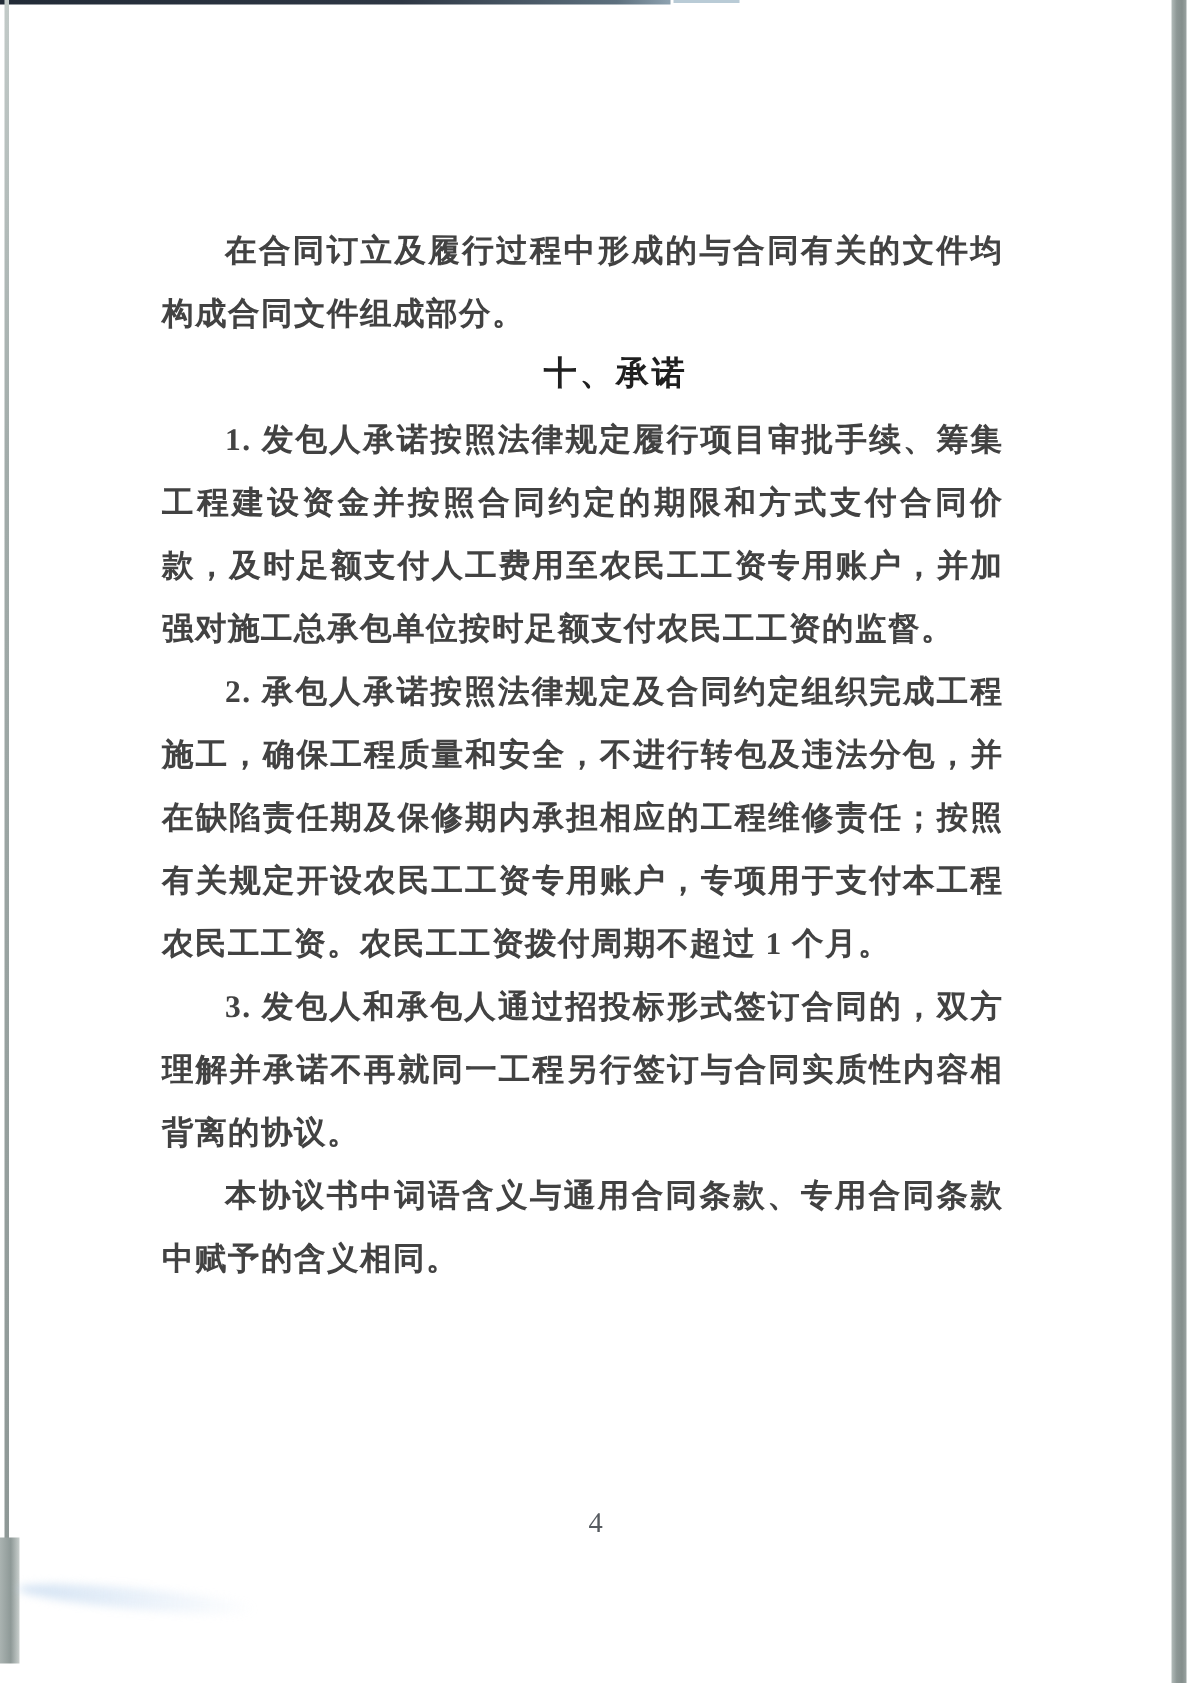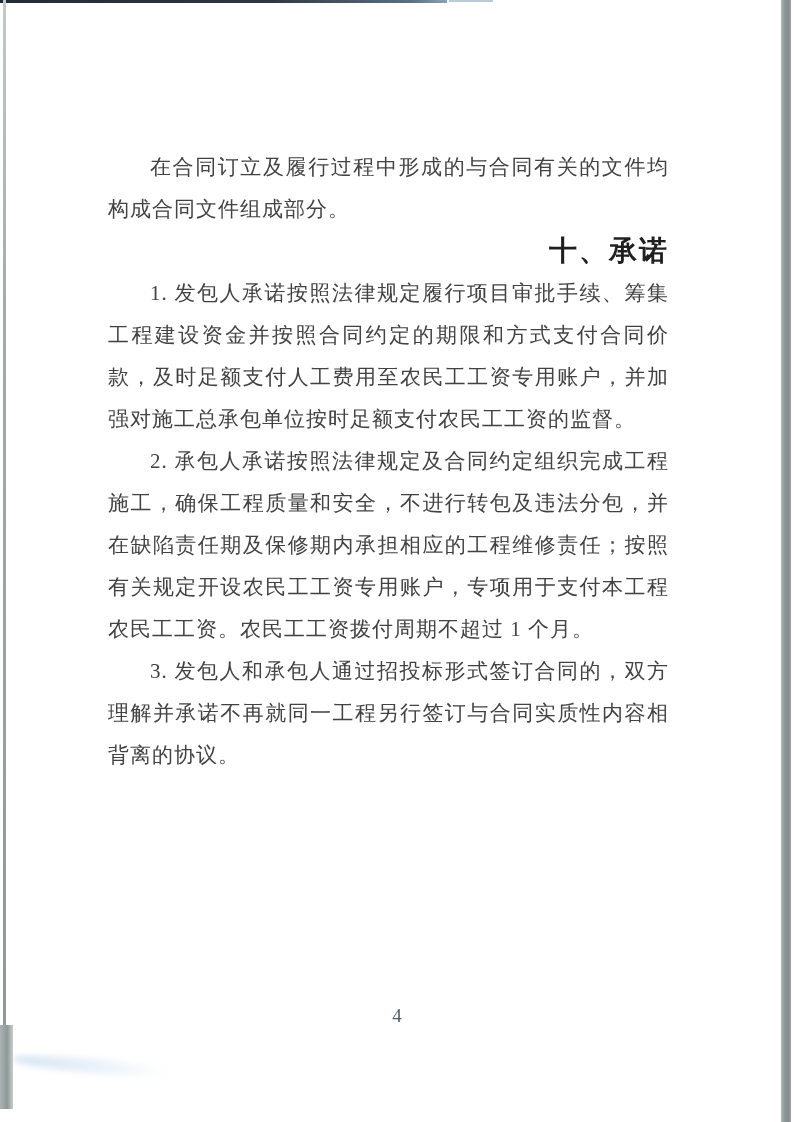--- a/index.html
+++ b/index.html
@@ -73,30 +73,31 @@
     width: 561px;
     font-size: 21px;
     line-height: 42px;
     letter-spacing: 1px;
     color: var(--body-text);
     text-align: justify;
   }
   .content .body {
     margin: 0;
     text-indent: 2em;
+    font-weight: bold;
   }
   .content .heading {
     margin: 0;
     text-indent: 2em;
-    font-family: Liberation Sans, sans-serif;
+    font-family: Liberation Mono, monospace;
     font-weight: bold;
-    font-size: 28px;
+    font-size: 22px;
     letter-spacing: 2px;
     color: var(--heading-text);
-    text-align: right;
+    text-align: center;
   }
   .page-number {
     position: absolute;
     top: 1002px;
     left: 0;
     width: 100%;
     text-align: center;
     font-size: 19px;
     line-height: 28px;
     color: var(--page-number-text);
@@ -113,16 +114,17 @@
   <div class="scan-left-bottom"></div>
   <div class="scan-right-line"></div>
   <div class="scan-smudge"></div>
 
   <main class="content" id="paragraphs">
       <p class="body">在合同订立及履行过程中形成的与合同有关的文件均构成合同文件组成部分。</p>
       <p class="heading">十、承诺</p>
       <p class="body">1. 发包人承诺按照法律规定履行项目审批手续、筹集工程建设资金并按照合同约定的期限和方式支付合同价款，及时足额支付人工费用至农民工工资专用账户，并加强对施工总承包单位按时足额支付农民工工资的监督。</p>
       <p class="body">2. 承包人承诺按照法律规定及合同约定组织完成工程施工，确保工程质量和安全，不进行转包及违法分包，并在缺陷责任期及保修期内承担相应的工程维修责任；按照有关规定开设农民工工资专用账户，专项用于支付本工程农民工工资。农民工工资拨付周期不超过 1 个月。</p>
       <p class="body">3. 发包人和承包人通过招投标形式签订合同的，双方理解并承诺不再就同一工程另行签订与合同实质性内容相背离的协议。</p>
+      <p class="body">本协议书中词语含义与通用合同条款、专用合同条款中赋予的含义相同。</p>
     </main>
 
   <div class="page-number">4</div>
 </div>
 
 </body></html>

